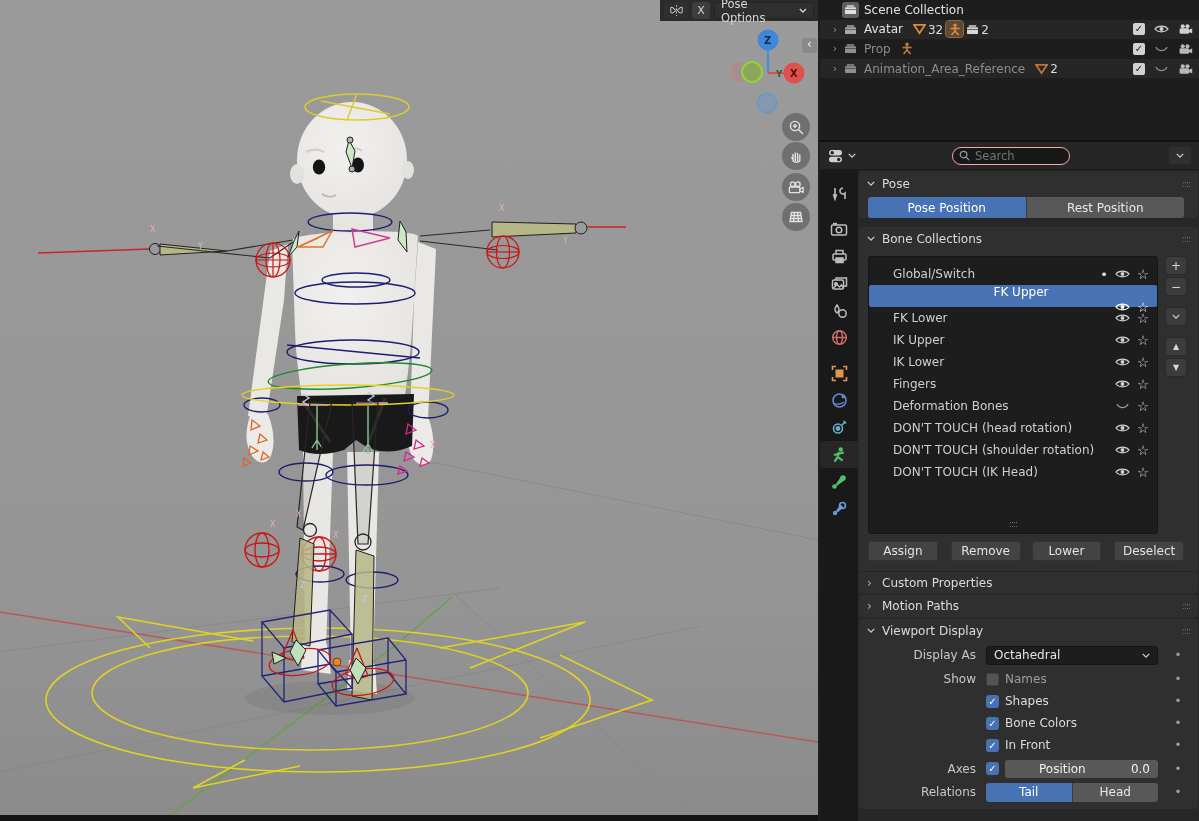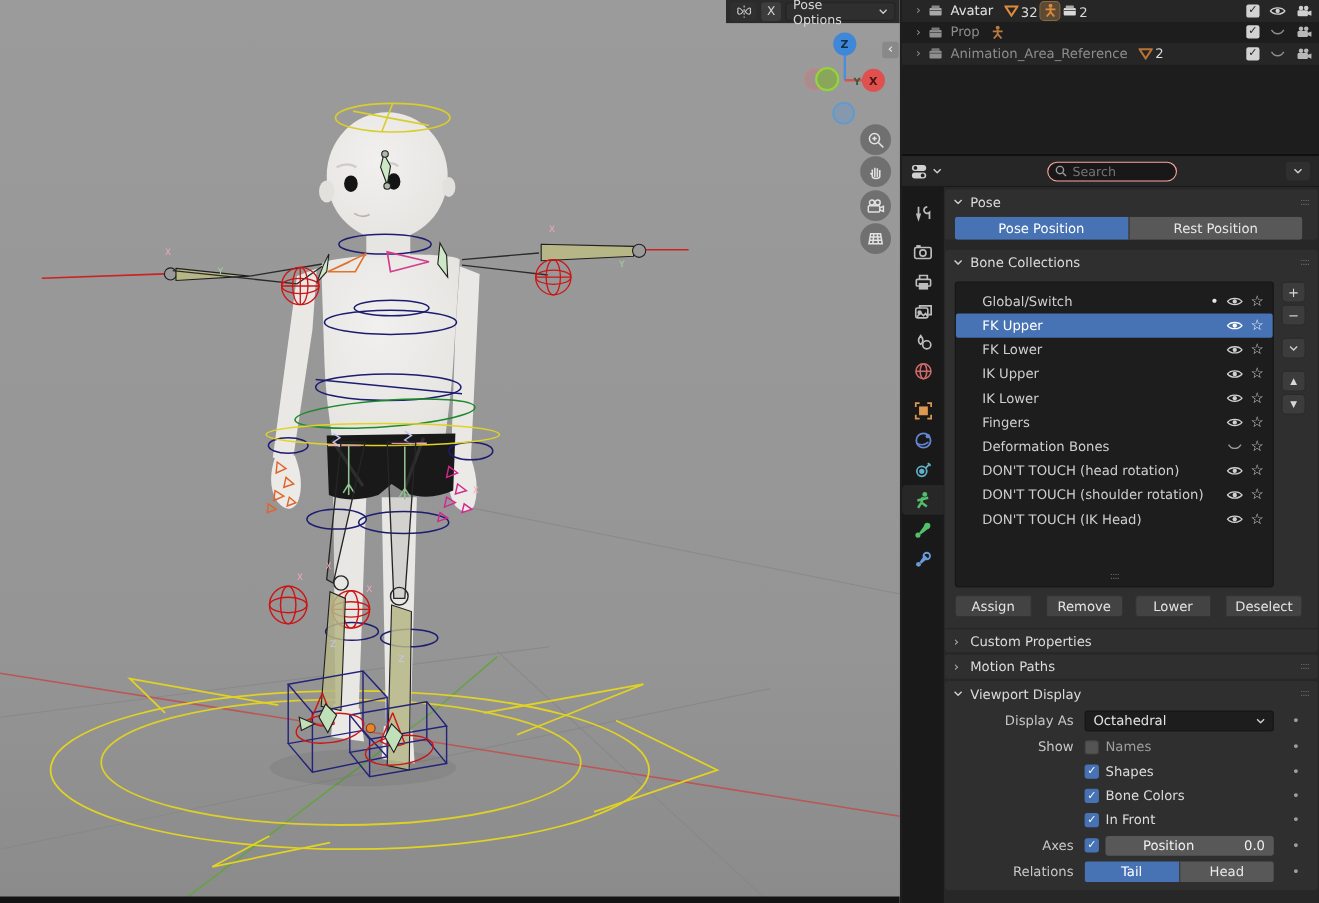--- a/index.html
+++ b/index.html
@@ -65,21 +65,21 @@
   .drag { margin-left:auto; color:#6d6d6d; font-size:9px; letter-spacing:-1px; }
 
   .seg { display:flex; margin:2px 14px 9px 9px; height:21px; border-radius:3px; overflow:hidden; }
   .seg > div { flex:1; display:flex; align-items:center; justify-content:center; background:#585858; color:#e8e8e8; }
   .seg > div.on { background:#4772b3; color:#fff; }
   .seg > div + div { border-left:1px solid #3a3a3a; }
 
   #bc-wrap { display:flex; margin:6px 9px 0 9px; }
   #bc-list { flex:1; background:#1d1d1d; border:1px solid #161616; border-radius:3px; height:278px; position:relative; }
   .bc-row { height:22px; display:flex; align-items:center; padding:0 8px 0 24px; color:#cfcfcf; }
-  .bc-row.sel { background:#4772b3; color:#fff; border-radius:2px; }
+  .bc-row.sel { background:#4772b3; color:#fff; border-radius:2px;flex-direction:column; }
   .bc-right { margin-left:auto; display:flex; align-items:center; gap:7px; }
   .bc-dot { color:#e8e8e8; font-size:13px; }
   .star { font-size:13.5px; color:#d8d8d8; }
   #bc-drag { position:absolute; bottom:4px; left:0; right:0; text-align:center; color:#6d6d6d; font-size:9px; letter-spacing:-1px; }
   #bc-side { width:24px; margin-left:7px; display:flex; flex-direction:column; gap:2px; }
   .sbtn { width:22px; height:19px; background:#3c3c3c; border:1px solid #2a2a2a; border-radius:4px;
     color:#d8d8d8; display:flex; align-items:center; justify-content:center; font-size:12px; }
   .sbtn.small { font-size:8px; }
   .sgap { height:7px; }
 
@@ -381,20 +381,31 @@
     </div>
     <div class="nav-btn" style="top:203px">
       <svg width="16" height="16" viewBox="0 0 16 16">
           <path d="M3.5 3.5 H12.5 L14 12.5 H2 Z M6.4 3.5 L5.5 12.5 M9.6 3.5 L10.5 12.5 M3 6.5 H13.1 M2.6 9.5 H13.6"></path>
         </svg>
     </div>
     <div id="vp-bottom-strip"></div>
   </div>
 
   <div id="outliner">
+    <div class="ol-row">
+      <span class="tw"></span>
+      <span class="icon-plate plate-colroot">
+        <svg class="oicn" width="13" height="11" viewBox="0 0 14 12">
+            <rect x="1" y="3.5" width="12" height="7.5" rx="1" fill="#e0e0e0"></rect>
+            <rect x="3" y="1" width="8" height="3" rx="0.5" fill="#b8b8b8"></rect>
+            <line x1="1" y1="6" x2="13" y2="6" stroke="#6a6a6a"></line>
+          </svg>
+      </span>
+      <span class="ol-label">Scene Collection</span>
+    </div>
     <div class="ol-row alt">
       <span class="tw">›</span>
       <span class="icon-plate">
         <svg class="oicn" width="13" height="11" viewBox="0 0 14 12">
             <rect x="1" y="3.5" width="12" height="7.5" rx="1" fill="#a8a8a8"></rect>
             <rect x="3" y="1" width="8" height="3" rx="0.5" fill="#888"></rect>
             <line x1="1" y1="6" x2="13" y2="6" stroke="#555"></line>
           </svg>
       </span>
       <span class="ol-label">Avatar</span>

